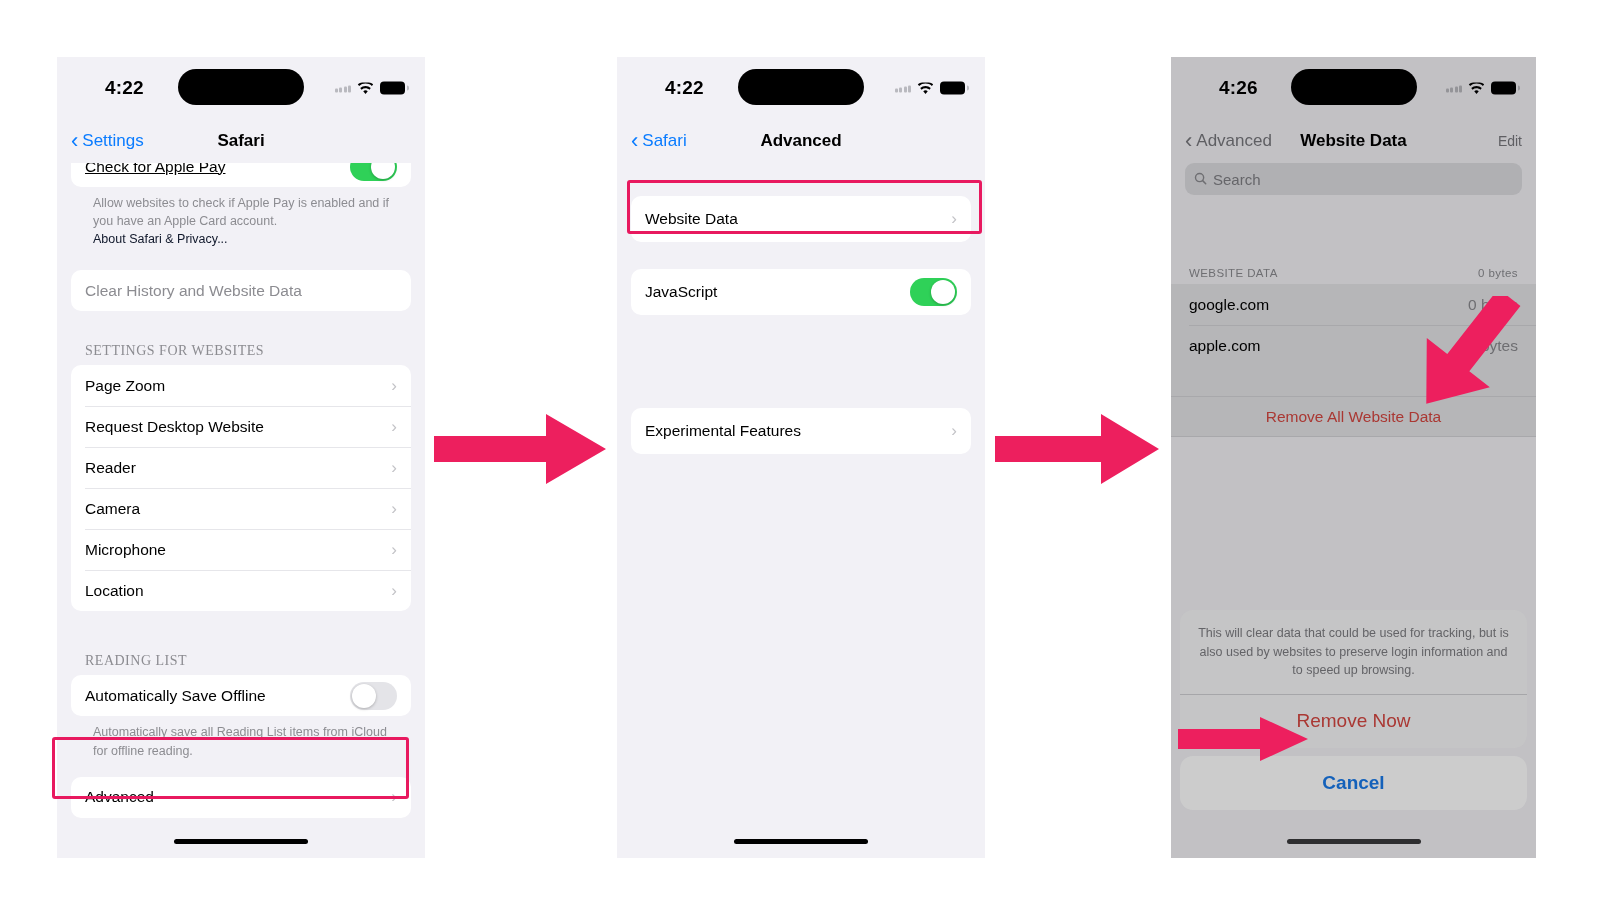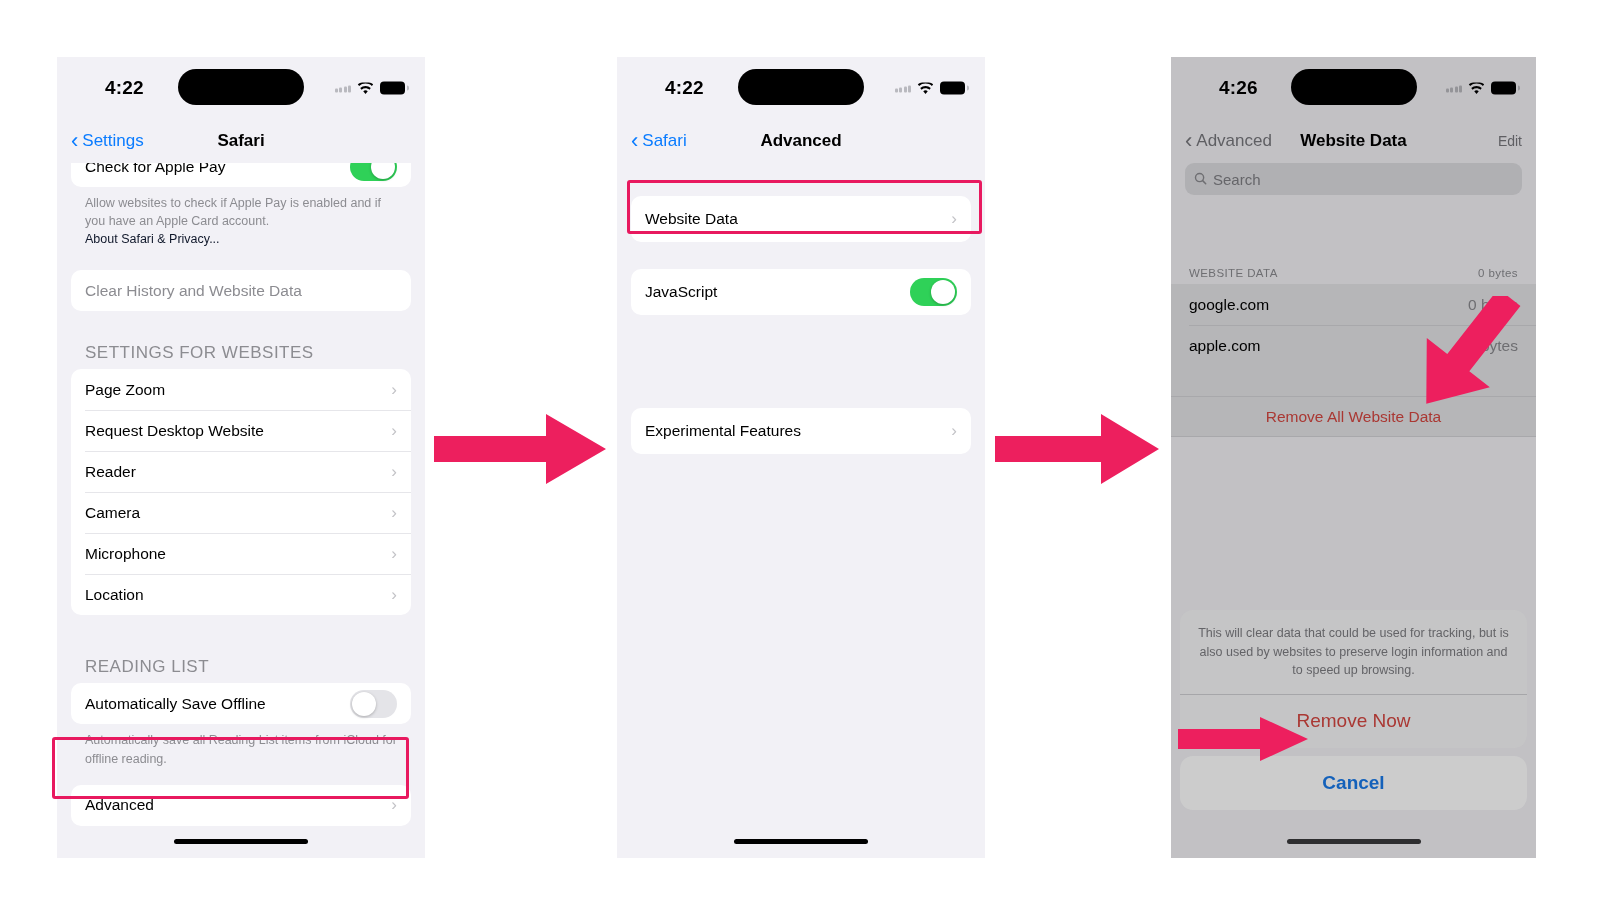--- a/index.html
+++ b/index.html
@@ -87,26 +87,27 @@
     position: relative;
   }
   .row + .row::before {
     content: ""; position: absolute; left: 14px; right: 0; top: 0;
     height: 1px; background: #e6e6ea;
   }
   .row .label { flex: 1; }
   .chevR { color: #c3c3c7; font-size: 17px; font-weight: 500; }
 
   .group-header {
-    font-size: 17px; color: #8c8c91; letter-spacing: .5px;
-    padding: 0 28px 6px 28px; text-transform: uppercase;
+    font-size: 14px; color: #8c8c91; letter-spacing: .5px;
+    padding: 0 28px 6px 28px; text-transform: uppercase; font-family: Liberation Serif, serif;
   }
   .footnote {
     font-size: 12.5px; color: #8c8c91; line-height: 1.45;
     padding: 7px 28px 0 28px;
+    margin-left: 8px;
   }
   .footnote .link { color: #0f172a; display: block; }
 
   
   .toggle {
     width: 47px; height: 28px; border-radius: 16px;
     position: relative; flex: 0 0 auto;
   }
   .toggle.on  { background: #2fd158; }
   .toggle.off { background: #e4e4e8; }
@@ -227,21 +228,21 @@
     <div class="navbar">
       <div class="nav-back">
         <span class="chev">‹</span>
         <span>Settings</span>
       </div>
       <div class="nav-title">Safari</div>
     </div>
 
     <div style="margin:0 14px;">
       <div class="card" style="margin:0; border-radius:0 0 10px 10px; height:24px; overflow:hidden; position:relative;">
-        <div class="row" style="height:41px; margin-top:-17px;">
+        <div class="row" style="height:41px; margin-top:-17px;text-decoration:underline;">
           <span class="label">Check for Apple Pay</span>
           <span class="toggle on">
               <span class="knob"></span>
             </span>
         </div>
       </div>
     </div>
 
     <div class="footnote">
       <span>Allow websites to check if Apple Pay is enabled and if you have an Apple Card account.</span>

